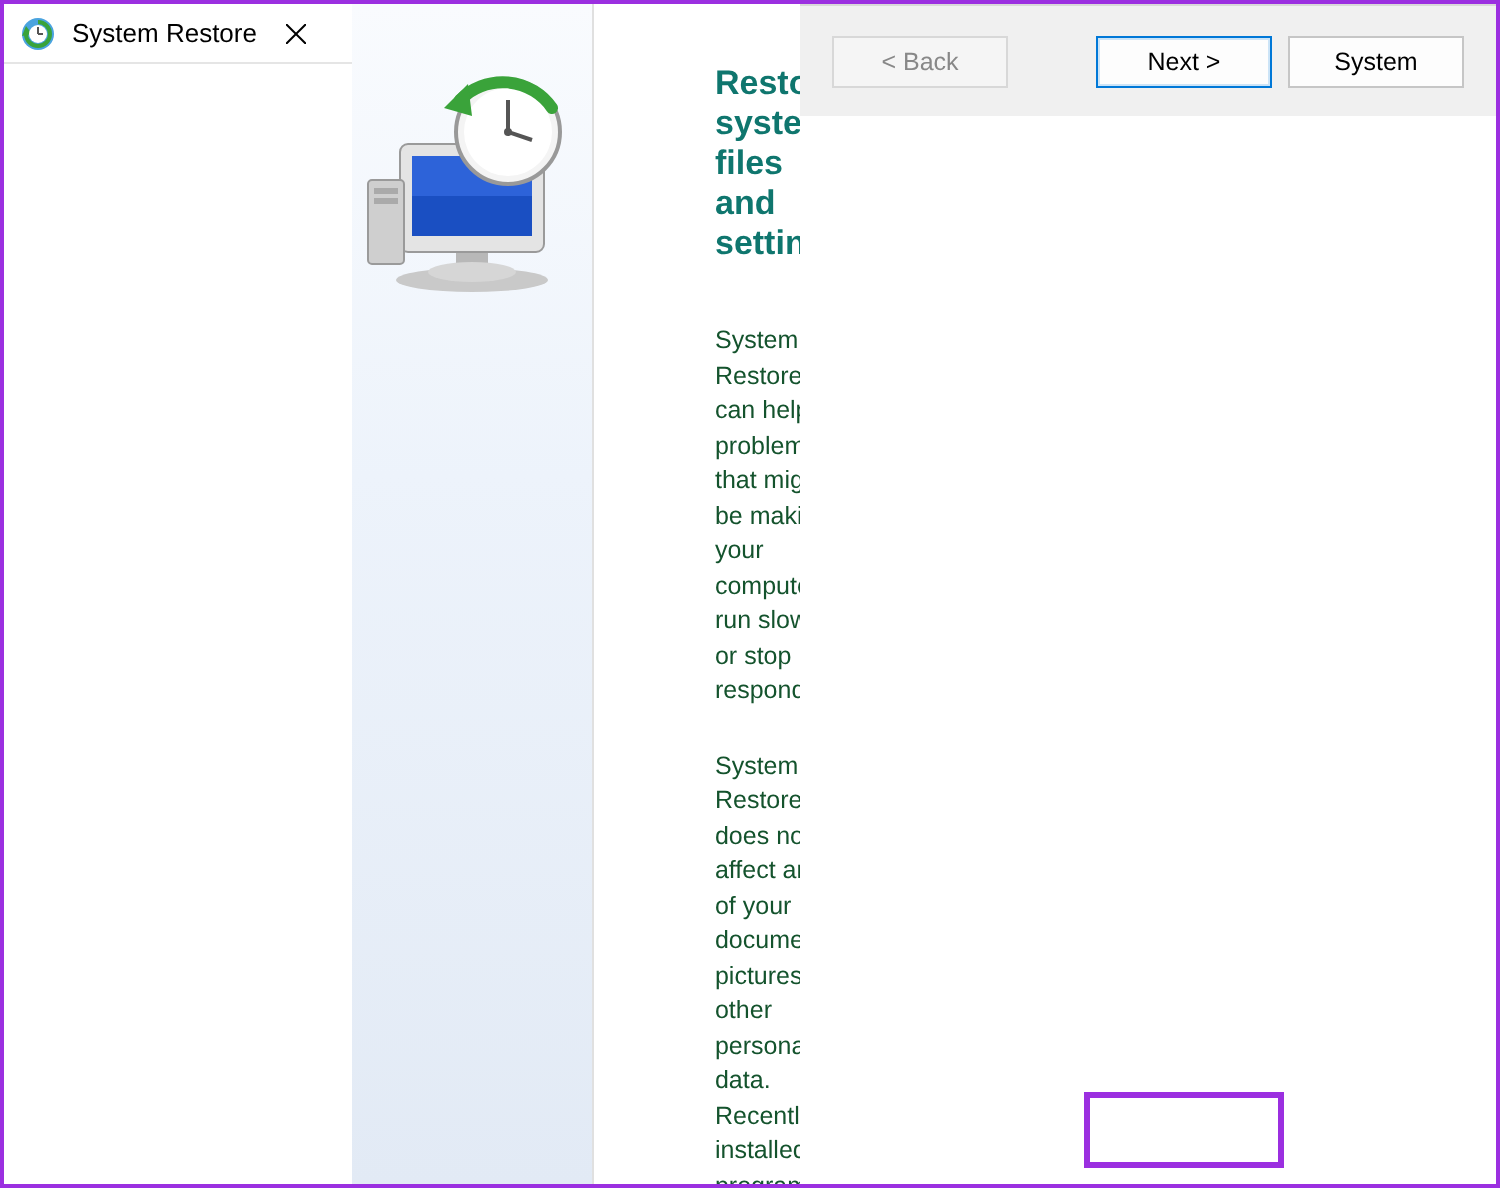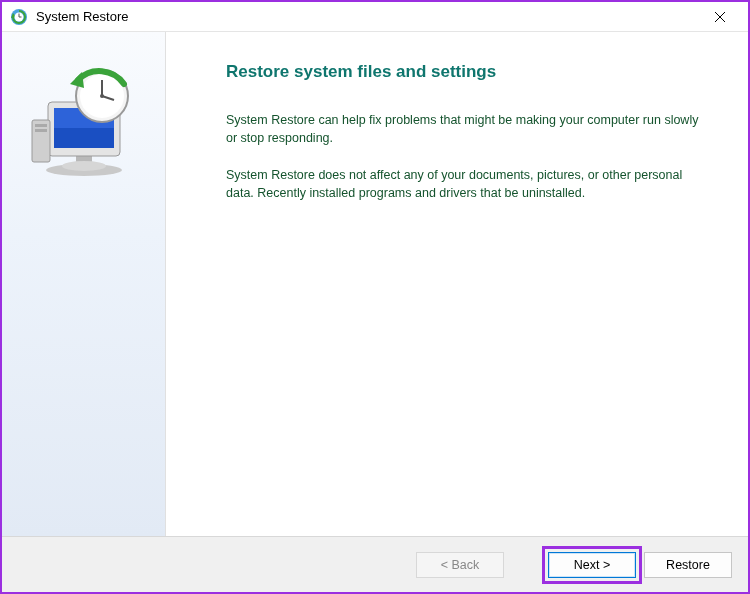--- a/index.html
+++ b/index.html
@@ -7,21 +7,21 @@
       font-family: "Segoe UI", Tahoma, sans-serif;
       font-size: 12px;
       color: #000;
       background: #fff;
     }
     .window {
       width: 750px;
       height: 594px;
       border: 2px solid #9b2fe0;
       display: flex;
-      flex-direction: column;
+      flex-direction: row;
       position: relative;
     }
     .titlebar {
       height: 30px;
       display: flex;
       align-items: center;
       padding: 0 8px;
       background: #fff;
       border-bottom: 1px solid #e5e5e5;
     }
@@ -176,18 +176,18 @@
       <p>System Restore can help fix problems that might be making your computer run slowly or stop responding.</p>
       <p>System Restore does not affect any of your documents, pictures, or other personal data. Recently installed programs and drivers that be uninstalled.</p>
     </div>
   </div>
 
   <div class="footer">
     <button class="btn" disabled="">&lt; Back</button>
     <span style="position:relative; display:inline-block;padding-left:36px;">
       <button class="btn default" id="next-btn">Next &gt;</button>
     </span>
-    <button class="btn">Restore</button>
+    <button class="btn">System</button>
   </div>
 
   <div class="highlight-next" id="highlight" style="left: 540px; top: 543.5px; width: 100px; height: 38px;"></div>
 
 </div>
 
 </body></html>

